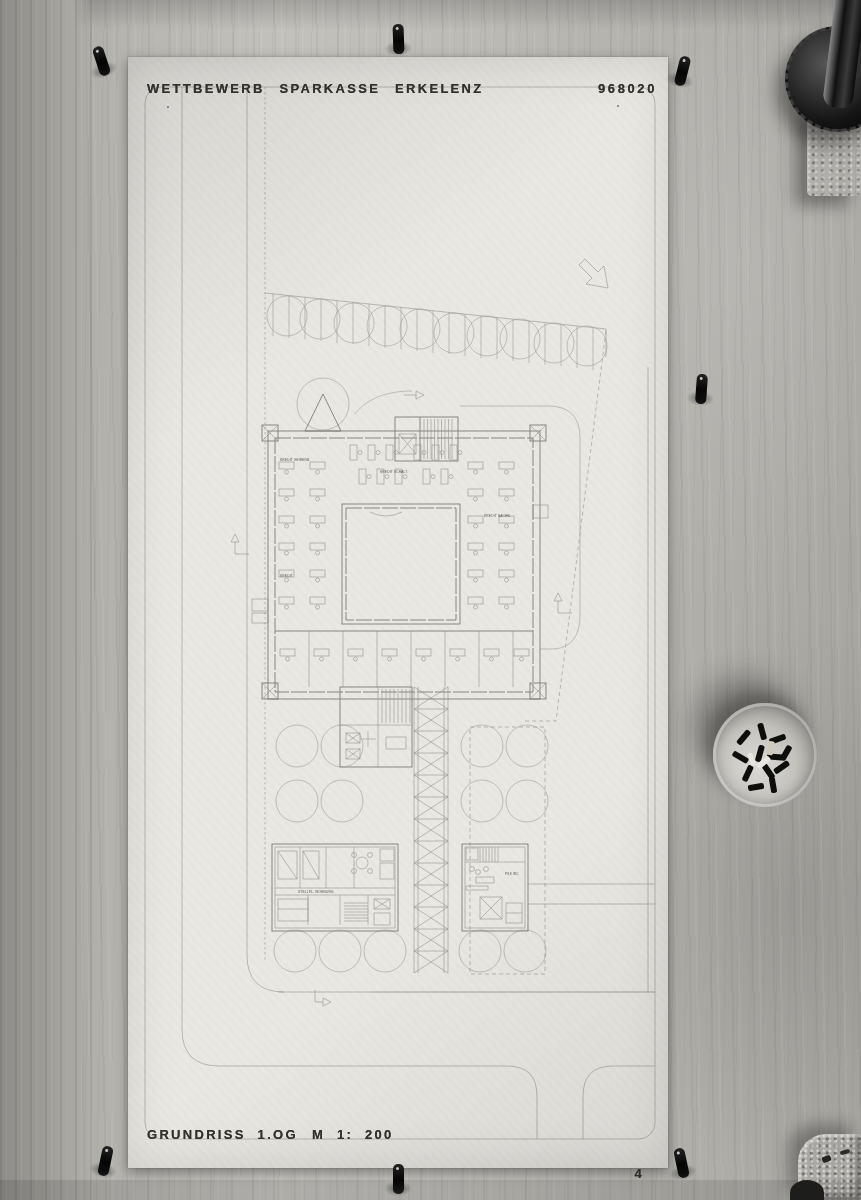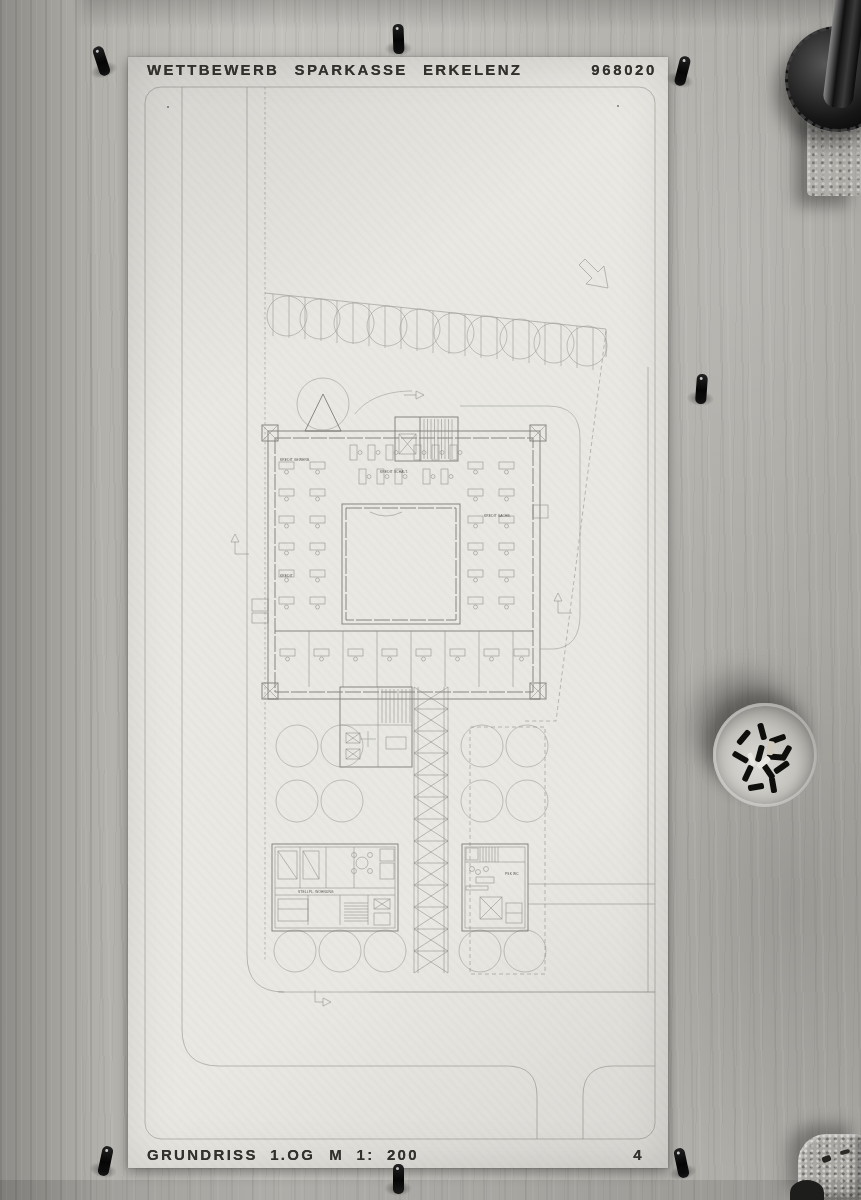--- a/index.html
+++ b/index.html
@@ -19,25 +19,25 @@
       repeating-linear-gradient(90deg, rgba(40,38,36,.10) 0 2px, rgba(0,0,0,0) 2px 6px, rgba(255,255,255,.07) 6px 7px, rgba(0,0,0,0) 7px 15px),
       linear-gradient(90deg,#8e8c88 0%,#9b9994 40%,#aaa8a3 78%,rgba(170,168,163,0) 100%);}
   .wood-bottom{position:absolute;left:0;top:1180px;width:861px;height:20px;background:rgba(0,0,0,.10);}
 
   
   .paper{position:absolute;left:128px;top:57px;width:540px;height:1111px;background:#e9e8e3;
     background-image:repeating-linear-gradient(47deg, rgba(0,0,0,.012) 0 3px, rgba(0,0,0,0) 3px 7px);
     box-shadow:0 4px 12px rgba(0,0,0,.38), 0 0 2px rgba(0,0,0,.25), inset 0 0 46px rgba(118,116,110,.22);}
   .paper-shade{position:absolute;inset:0;pointer-events:none;
     background:linear-gradient(145deg, rgba(0,0,0,.09), rgba(0,0,0,0) 28%, rgba(0,0,0,0) 72%, rgba(0,0,0,.07));}
-  .sheet-text{position:absolute;color:#33312d;font-size:15px;font-weight:bold;white-space:nowrap;
-    letter-spacing:2.3px;text-shadow:0 0 .5px rgba(51,49,45,.8);}
+  .sheet-text{position:absolute;color:#33312d;font-size:13px;font-weight:bold;white-space:nowrap;
+    letter-spacing:2.3px;text-shadow:0 0 .5px rgba(51,49,45,.8);margin-top:20px;}
   .hdr-title{left:19px;top:4px;word-spacing:9px;}
   .hdr-num{right:11px;top:4px;letter-spacing:2.6px;text-align:center;}
-  .ftr{left:19px;top:1089px;word-spacing:6px;}
+  .ftr{left:19px;top:1050px;word-spacing:6px;}
   .ftr .sp{margin-right:14px;}
   .ftr-num{right:24px;top:1089px;}
 
   .plan{position:absolute;left:0;top:0;width:540px;height:1111px;}
   .w1{stroke:#7e7c77;stroke-width:.9;fill:none}
   .w2{stroke:#8d8b86;stroke-width:.55;fill:none}
   .w3{stroke:#a09e99;stroke-width:.6;fill:none}
   .dsh{stroke-dasharray:4 3}
   .dsh2{stroke-dasharray:2.5 2.5}
   .tick{stroke-dasharray:16 2}

